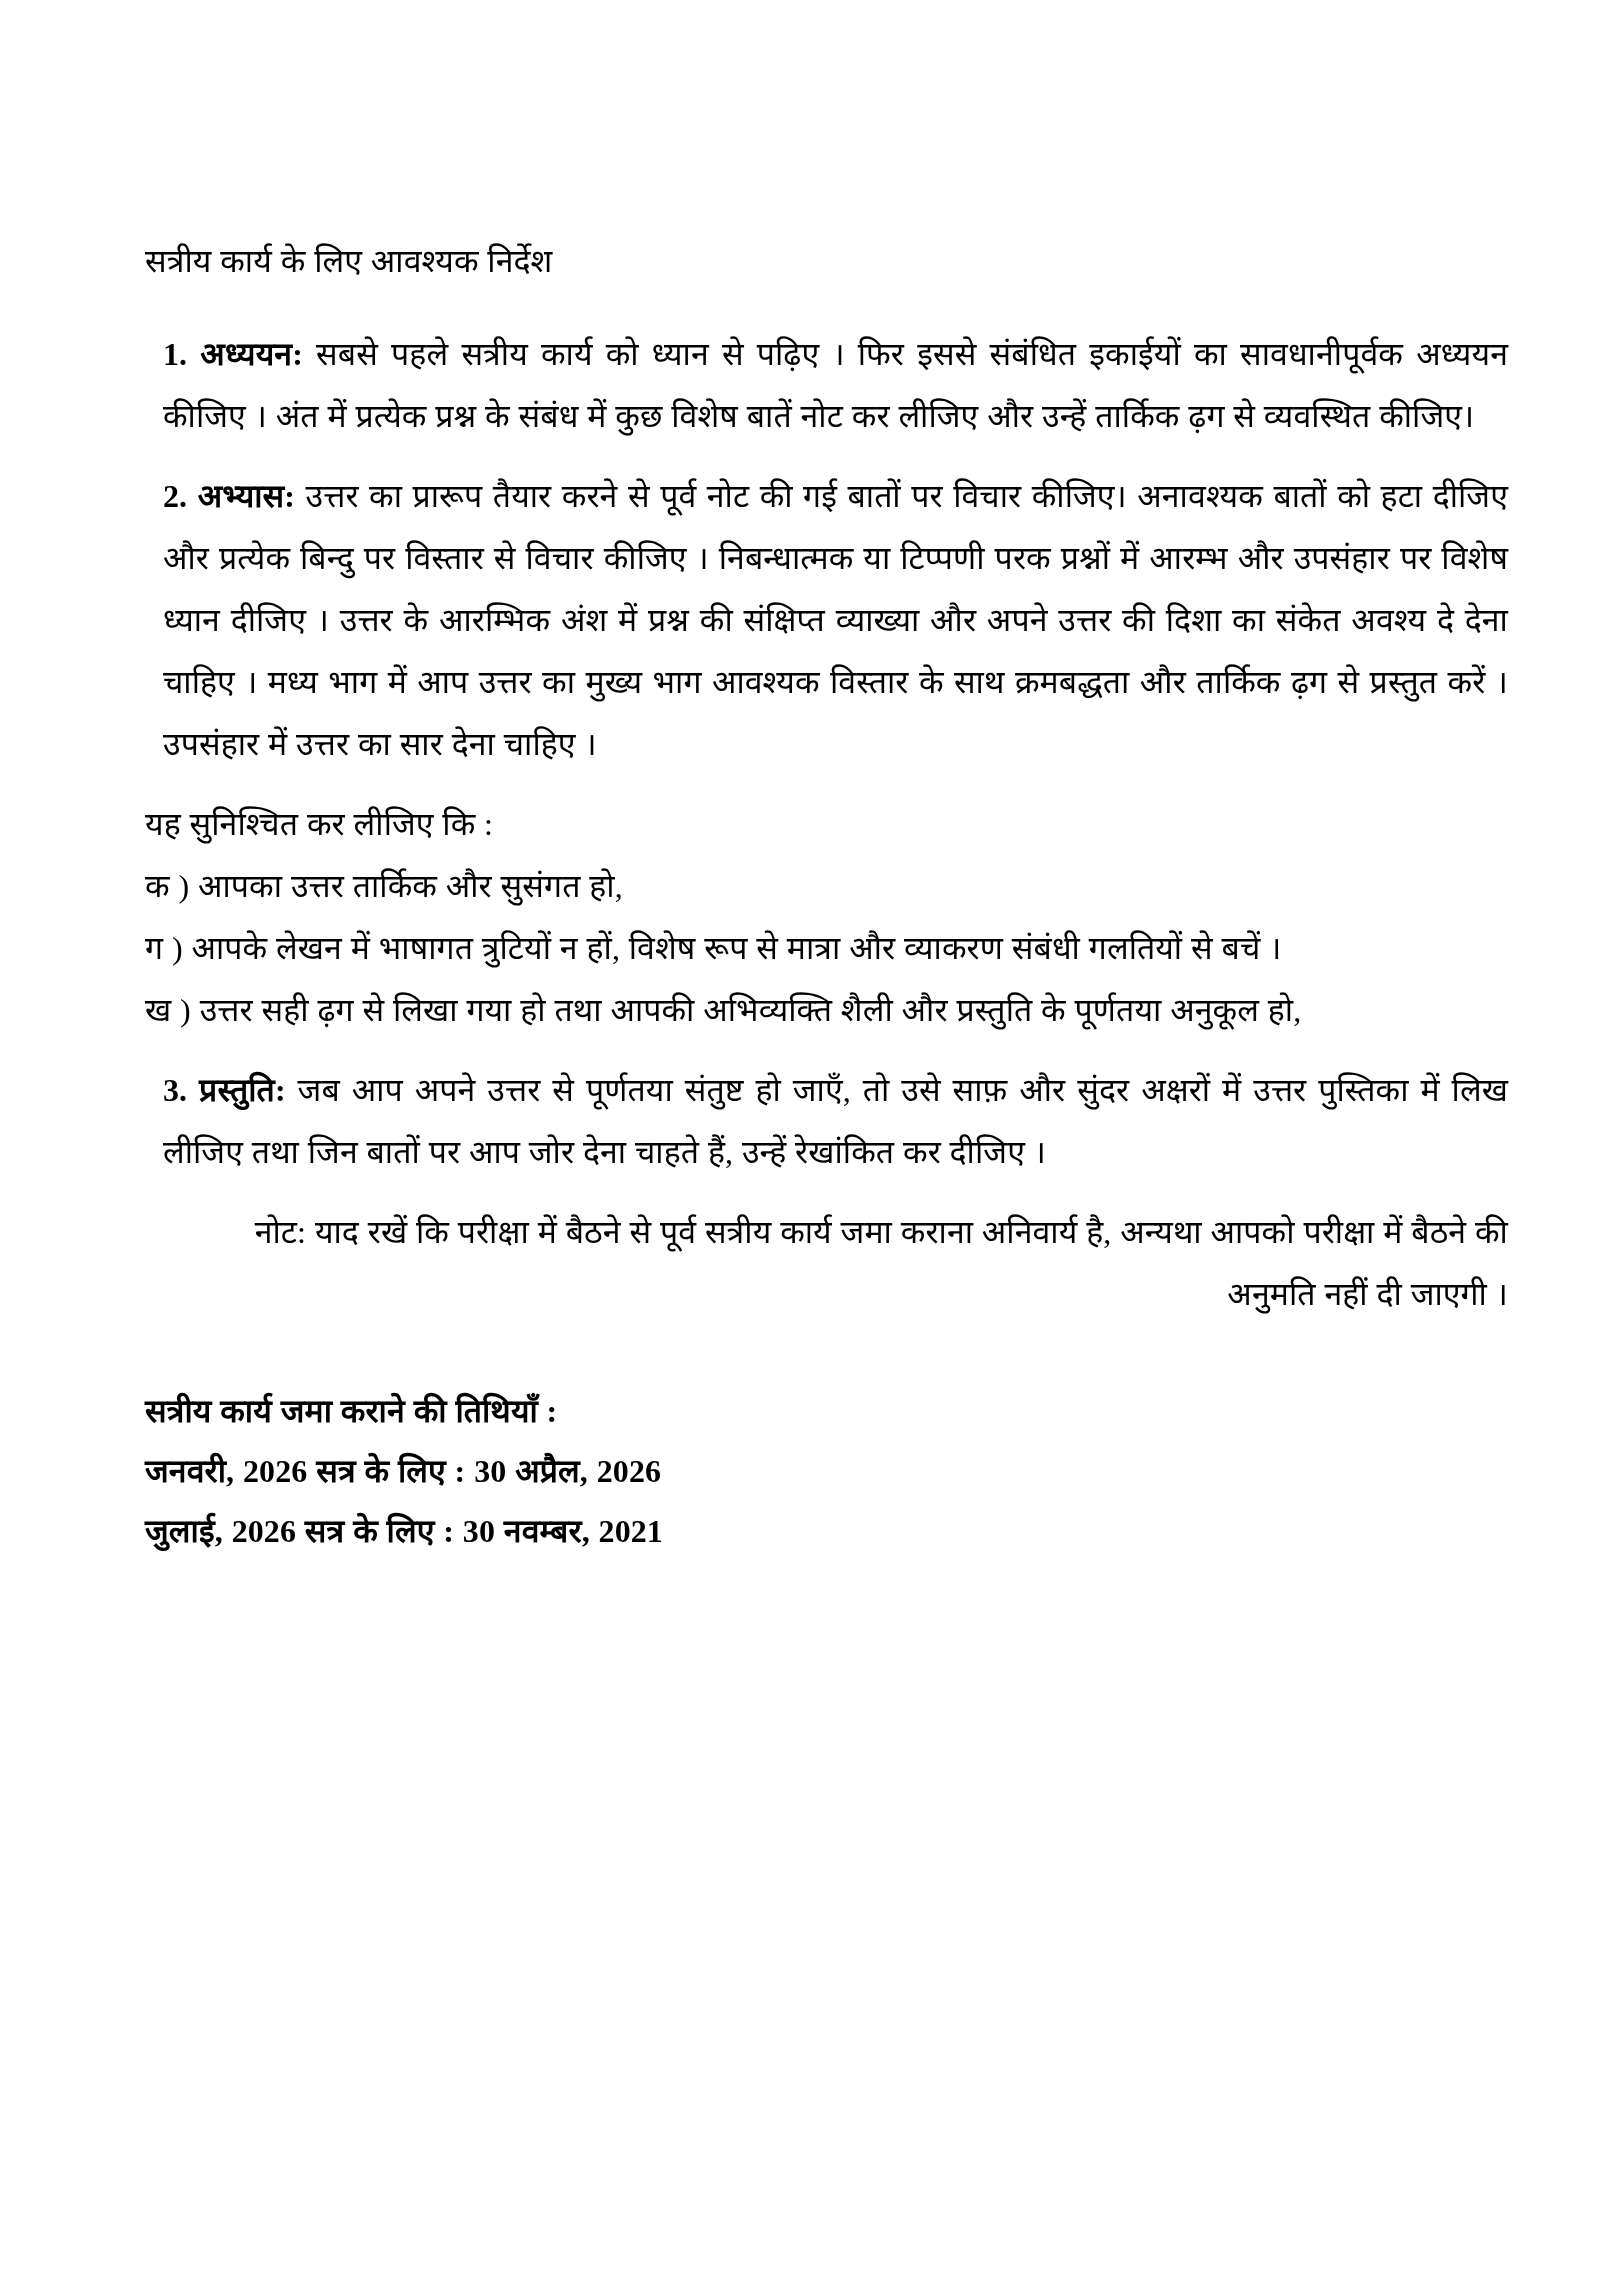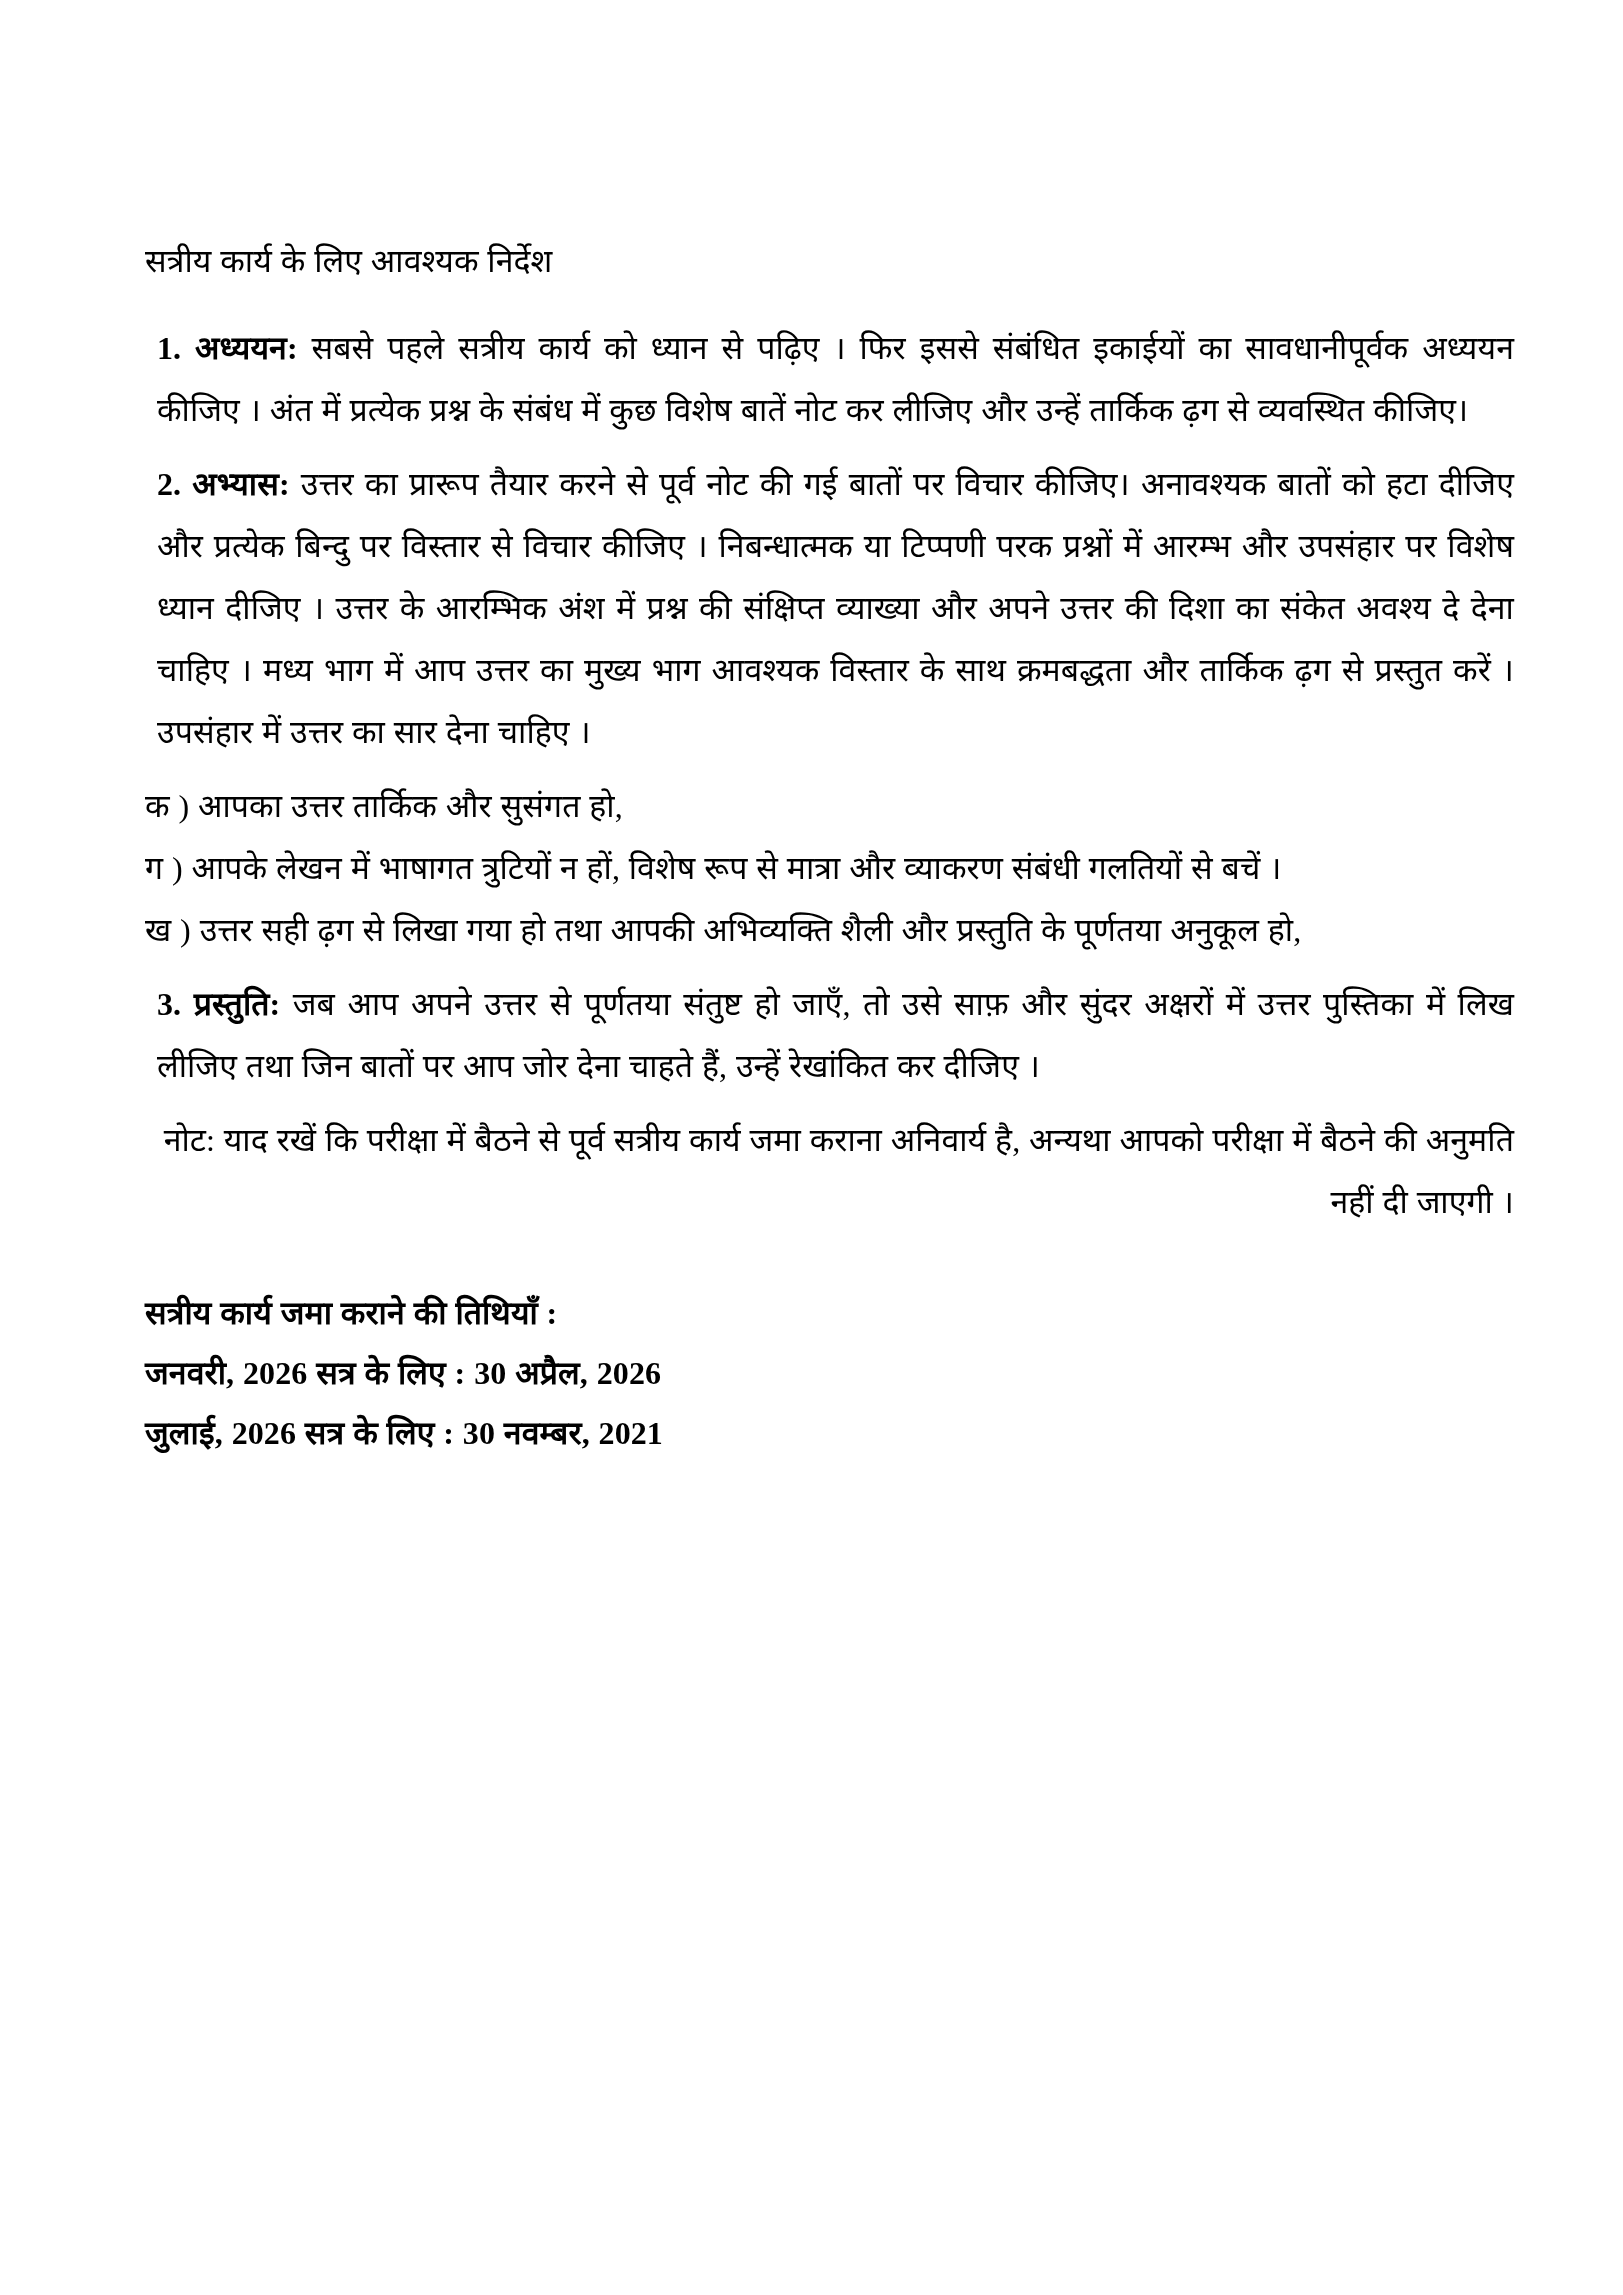--- a/index.html
+++ b/index.html
@@ -27,21 +27,21 @@
   .line,
   .para {
     font-size: 32px;
     line-height: 62px;
     color: #000000;
     text-align: left;
     letter-spacing: 0.1px;
     word-spacing: 0.7px;
   }
   .para {
-    margin: 12px;
+    margin: 18px;
     text-align: justify;
     text-justify: inter-word;
   }
   .para.last-natural {
     text-align: right;
   }
   .line {
     margin: 0;
     white-space: nowrap;
   }
@@ -65,20 +65,21 @@
   <div class="doc">
 
     <p class="line title-line">सत्रीय कार्य के लिए आवश्यक निर्देश</p>
 
     <div class="spacer-sm"></div>
 
     <p class="para"><span class="b">1. अध्ययन:</span><span> सबसे पहले सत्रीय कार्य को ध्यान से पढ़िए । फिर इससे संबंधित इकाईयों का सावधानीपूर्वक अध्ययन कीजिए । अंत में प्रत्येक प्रश्न के संबंध में कुछ विशेष बातें नोट कर लीजिए और उन्हें तार्किक ढ़ग से व्यवस्थित कीजिए।</span></p>
 
     <p class="para"><span class="b">2. अभ्यास:</span><span> उत्तर का प्रारूप तैयार करने से पूर्व नोट की गई बातों पर विचार कीजिए। अनावश्यक बातों को हटा दीजिए और प्रत्येक बिन्दु पर विस्तार से विचार कीजिए । निबन्धात्मक या टिप्पणी परक प्रश्नों में आरम्भ और उपसंहार पर विशेष ध्यान दीजिए । उत्तर के आरम्भिक अंश में प्रश्न की संक्षिप्त व्याख्या और अपने उत्तर की दिशा का संकेत अवश्य दे देना चाहिए । मध्य भाग में आप उत्तर का मुख्य भाग आवश्यक विस्तार के साथ क्रमबद्धता और तार्किक ढ़ग से प्रस्तुत करें । उपसंहार में उत्तर का सार देना चाहिए ।</span></p>
 
+    <p class="line">यह सुनिश्चित कर लीजिए कि :</p>
 
     <p class="line">क ) आपका उत्तर तार्किक और सुसंगत हो,</p>
 
     <p class="line">ग ) आपके लेखन में भाषागत त्रुटियों न हों, विशेष रूप से मात्रा और व्याकरण संबंधी गलतियों से बचें ।</p>
 
     <p class="line">ख ) उत्तर सही ढ़ग से लिखा गया हो तथा आपकी अभिव्यक्ति शैली और प्रस्तुति के पूर्णतया अनुकूल हो,</p>
 
     <p class="para"><span class="b">3. प्रस्तुति:</span><span> जब आप अपने उत्तर से पूर्णतया संतुष्ट हो जाएँ, तो उसे साफ़ और सुंदर अक्षरों में उत्तर पुस्तिका में लिख लीजिए तथा जिन बातों पर आप जोर देना चाहते हैं, उन्हें रेखांकित कर दीजिए ।</span></p>
 
 

